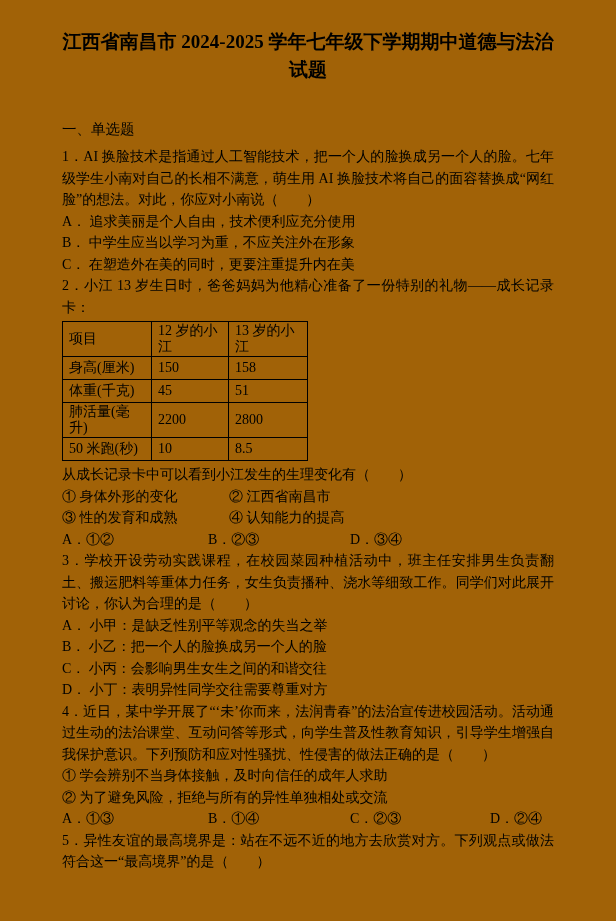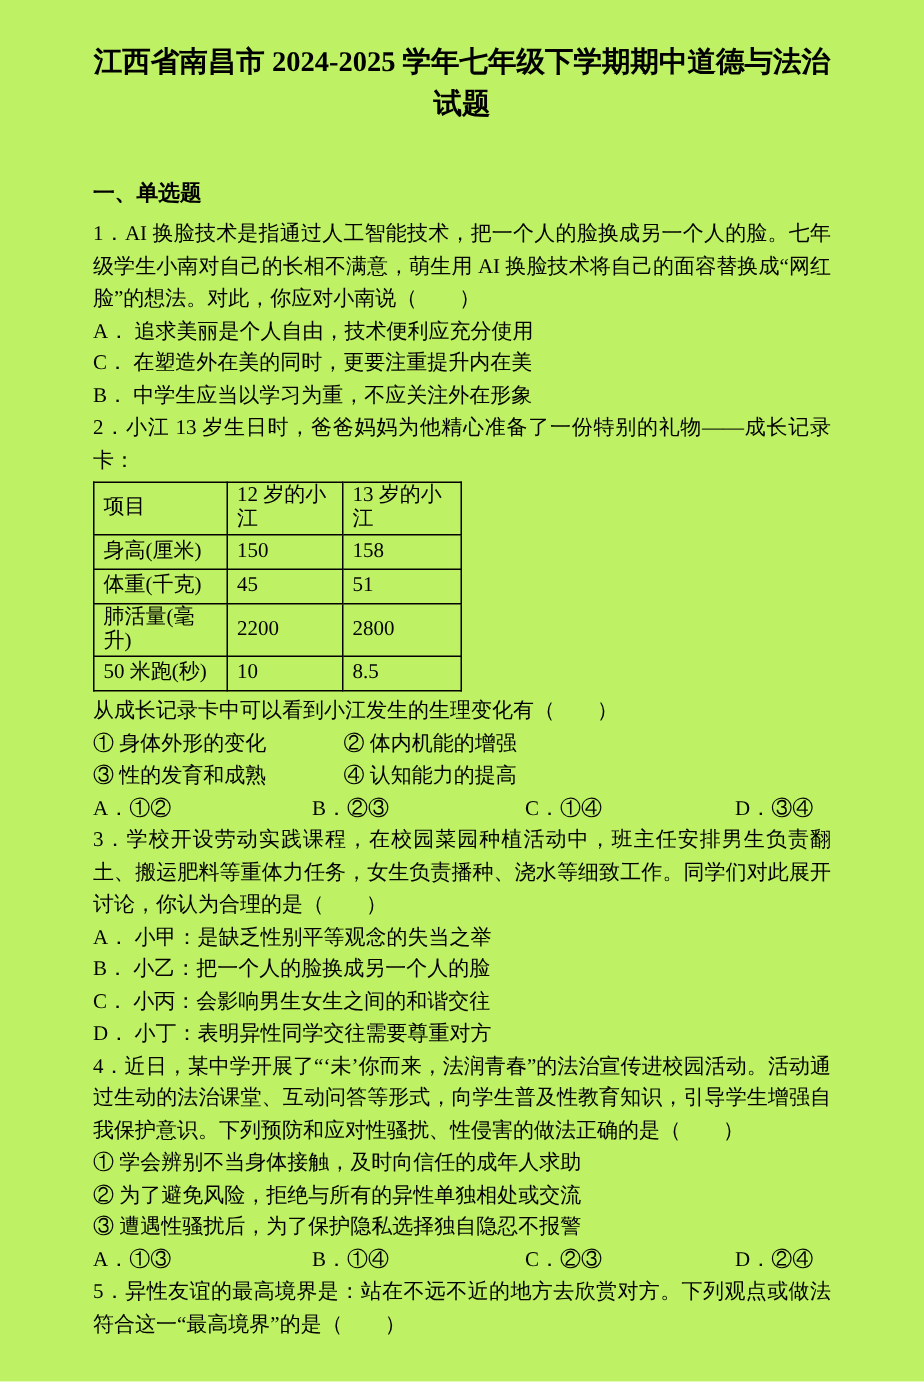--- a/index.html
+++ b/index.html
@@ -6,36 +6,36 @@
     margin: 0;
     padding: 0;
     background: #ffffff;
   }
   .page {
     position: relative;
     box-sizing: border-box;
     width: 616px;
     height: 921px;
     margin: 0 auto;
-    background: #bef264;
+    background: #a16207;
     color: #000000;
     padding: 28px 62px 0 62px;
     overflow: hidden;
     font-family: "Liberation Serif", "DejaVu Serif", serif;
   }
   .title {
     font-size: 19px;
     font-weight: bold;
     text-align: center;
     line-height: 28px;
     margin: 0 0 34px 0;
   }
   .section-heading {
     font-size: 14.5px;
-    font-weight: bold;
+    font-weight: normal;
     line-height: 22px;
     margin: 0 0 6px 0;
   }
   .line {
     margin: 0;
     font-size: 14px;
     line-height: 21.5px;
     text-align: justify;
   }
   .pair-row {
@@ -73,22 +73,22 @@
 <body>
 
 <div class="page">
 
   <h1 class="title">江西省南昌市 2024-2025 学年七年级下学期期中道德与法治试题</h1>
 
   <div class="section-heading">一、单选题</div>
 
   <p class="line">1．AI 换脸技术是指通过人工智能技术，把一个人的脸换成另一个人的脸。七年级学生小南对自己的长相不满意，萌生用 AI 换脸技术将自己的面容替换成“网红脸”的想法。对此，你应对小南说（　　）</p>
   <p class="line">A． 追求美丽是个人自由，技术便利应充分使用</p>
+  <p class="line">B． 中学生应当以学习为重，不应关注外在形象</p>
   <p class="line">C． 在塑造外在美的同时，更要注重提升内在美</p>
-  <p class="line">B． 中学生应当以学习为重，不应关注外在形象</p>
 
   <p class="line">2．小江 13 岁生日时，爸爸妈妈为他精心准备了一份特别的礼物——成长记录卡：</p>
 
   <table class="growth-table">
     <tbody>
       <tr>
         <td class="c1">项目</td>
         <td class="c2">12 岁的小江</td>
         <td class="c3">13 岁的小江</td>
       </tr>
@@ -112,44 +112,42 @@
         <td class="c2">10</td>
         <td class="c3">8.5</td>
       </tr>
     </tbody>
   </table>
 
   <p class="line">从成长记录卡中可以看到小江发生的生理变化有（　　）</p>
 
   <div class="pair-row">
     <span>① 身体外形的变化</span>
-    <span>② 体内机能的增强</span>
+    <span>② 江西省南昌市</span>
   </div>
   <div class="pair-row">
     <span>③ 性的发育和成熟</span>
     <span>④ 认知能力的提高</span>
   </div>
 
   <div class="choices-row">
     <span>A．①②</span>
     <span>B．②③</span>
-    <span>C．①④</span>
     <span>D．③④</span>
   </div>
 
   <p class="line">3．学校开设劳动实践课程，在校园菜园种植活动中，班主任安排男生负责翻土、搬运肥料等重体力任务，女生负责播种、浇水等细致工作。同学们对此展开讨论，你认为合理的是（　　）</p>
   <p class="line">A． 小甲：是缺乏性别平等观念的失当之举</p>
   <p class="line">B． 小乙：把一个人的脸换成另一个人的脸</p>
   <p class="line">C． 小丙：会影响男生女生之间的和谐交往</p>
   <p class="line">D． 小丁：表明异性同学交往需要尊重对方</p>
 
   <p class="line">4．近日，某中学开展了“‘未’你而来，法润青春”的法治宣传进校园活动。活动通过生动的法治课堂、互动问答等形式，向学生普及性教育知识，引导学生增强自我保护意识。下列预防和应对性骚扰、性侵害的做法正确的是（　　）</p>
   <p class="line">① 学会辨别不当身体接触，及时向信任的成年人求助</p>
   <p class="line">② 为了避免风险，拒绝与所有的异性单独相处或交流</p>
-  <p class="line">③ 遭遇性骚扰后，为了保护隐私选择独自隐忍不报警</p>
   <div class="choices-row">
     <span>A．①③</span>
     <span>B．①④</span>
     <span>C．②③</span>
     <span>D．②④</span>
   </div>
 
   <p class="line">5．异性友谊的最高境界是：站在不远不近的地方去欣赏对方。下列观点或做法符合这一“最高境界”的是（　　）</p>
 
 </div>

